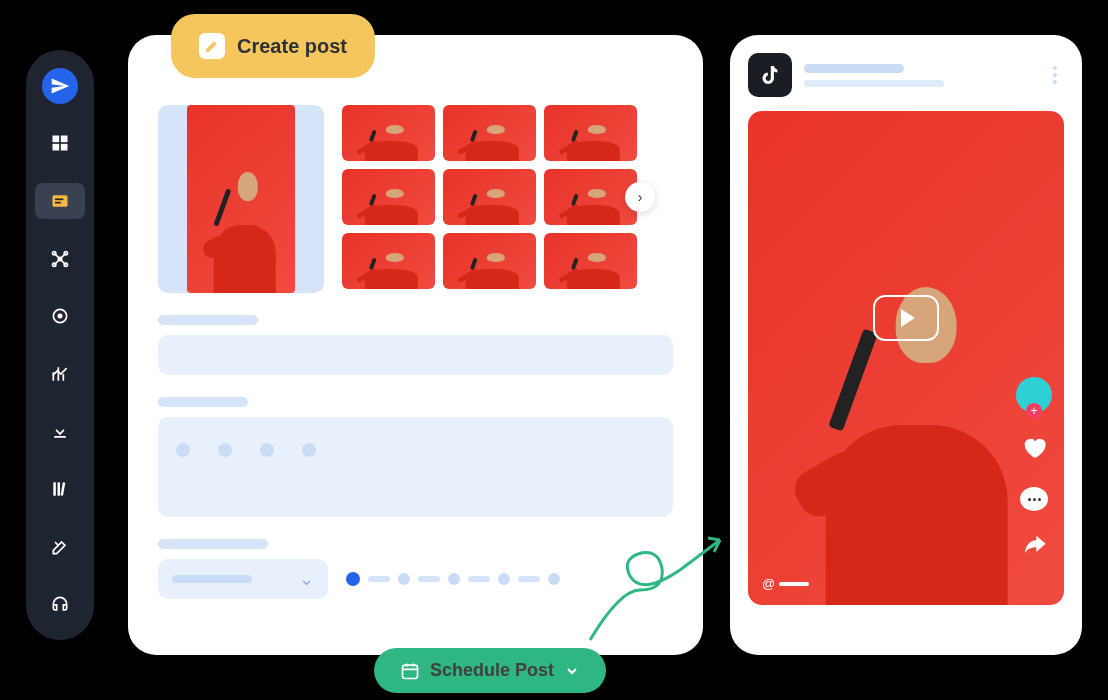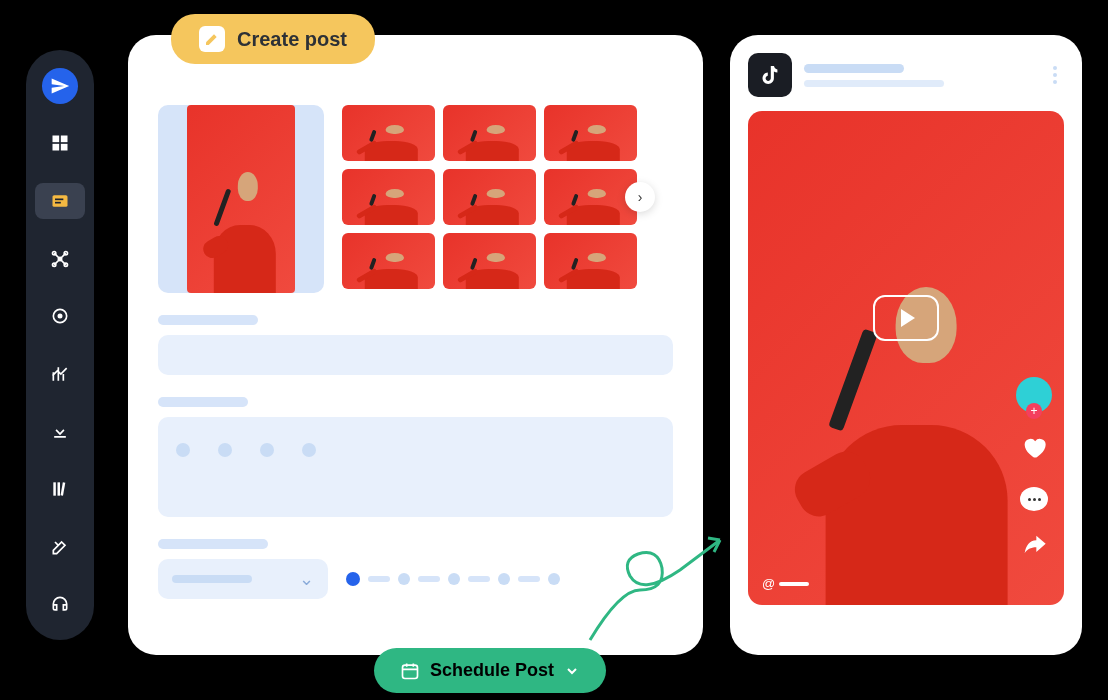--- a/index.html
+++ b/index.html
@@ -4,21 +4,21 @@
 <style>
 * { box-sizing: border-box; margin: 0; padding: 0; }
 body { font-family: -apple-system, BlinkMacSystemFont, 'Segoe UI', sans-serif; background: #000; width: 1108px; height: 700px; overflow: hidden; position: relative; }
 
 .sidebar { position: absolute; left: 26px; top: 50px; width: 68px; height: 590px; background: #1f2530; border-radius: 34px; display: flex; flex-direction: column; align-items: center; padding: 18px 0; gap: 22px; }
 .sidebar-item { width: 36px; height: 36px; display: flex; align-items: center; justify-content: center; cursor: pointer; color: #fff; }
 .sidebar-item.send { background: #2563eb; border-radius: 50%; }
 .sidebar-item.active { background: #3a4150; border-radius: 8px; color: #f5b942; width: 50px; }
 .icon { width: 20px; height: 20px; }
 
-.create-tag { position: absolute; left: 171px; top: 14px; background: #f5c65d; border-radius: 24px; padding: 12px 28px; display: flex; align-items: center; gap: 12px; z-index: 5; }
+.create-tag { position: absolute; left: 171px; top: 14px; background: #f5c65d; border-radius: 24px; padding: 19px 28px; display: flex; align-items: center; gap: 12px; z-index: 5; }
 .create-tag .box { width: 26px; height: 26px; background: #fff; border-radius: 6px; display: flex; align-items: center; justify-content: center; }
 .create-tag span { font-size: 20px; font-weight: 700; color: #2d3136; }
 
 .editor-panel { position: absolute; left: 128px; top: 35px; width: 575px; height: 620px; background: #fff; border-radius: 28px; padding: 70px 30px 30px 30px; }
 
 .media-row { display: flex; gap: 18px; align-items: flex-start; }
 .feature-tile { width: 166px; height: 188px; background: #d6e4f9; border-radius: 10px; display: flex; align-items: center; justify-content: center; }
 .feature-img { width: 108px; height: 188px; background: linear-gradient(135deg, #e8332a 0%, #f04a3e 100%); border-radius: 4px; position: relative; overflow: hidden; }
 
 .thumb-grid { display: grid; grid-template-columns: repeat(3, 93px); grid-template-rows: repeat(3, 56px); gap: 8px; position: relative; }
@@ -32,21 +32,21 @@
 
 .bottom-row { display: flex; gap: 18px; align-items: center; margin-top: 10px; }
 .select-stub { width: 170px; height: 40px; background: #e8f0fc; border-radius: 10px; display: flex; align-items: center; justify-content: space-between; padding: 0 14px; }
 .select-stub::before { content: ""; width: 80px; height: 8px; background: #c9dcf5; border-radius: 4px; }
 .select-stub::after { content: "⌄"; color: #8aabda; font-size: 18px; }
 .stepper { display: flex; align-items: center; gap: 8px; }
 .step-dot { width: 12px; height: 12px; background: #c9dcf5; border-radius: 50%; }
 .step-dot.on { background: #2563eb; width: 14px; height: 14px; }
 .step-bar { width: 22px; height: 6px; background: #d6e4f9; border-radius: 3px; }
 
-.schedule-btn { position: absolute; left: 374px; top: 648px; background: #2fb783; border-radius: 26px; padding: 12px 26px; display: flex; align-items: center; gap: 10px; z-index: 5; color: #000000; font-weight: 600; font-size: 18px; cursor: pointer; }
+.schedule-btn { position: absolute; left: 374px; top: 648px; background: #2fb783; border-radius: 26px; padding: 12px 26px; display: flex; align-items: center; gap: 10px; z-index: 5; color: #404040; font-weight: 600; font-size: 18px; cursor: pointer; }
 
 .arrow-path { position: absolute; left: 570px; top: 520px; z-index: 4; pointer-events: none; }
 
 .preview-panel { position: absolute; left: 730px; top: 35px; width: 352px; height: 620px; background: #fff; border-radius: 28px; padding: 18px; }
 .preview-header { display: flex; align-items: center; gap: 12px; margin-bottom: 14px; }
 .tiktok-badge { width: 44px; height: 44px; background: #1a1d24; border-radius: 10px; display: flex; align-items: center; justify-content: center; }
 .header-lines { flex: 1; }
 .header-lines .l1 { width: 100px; height: 9px; background: #c9dcf5; border-radius: 5px; margin-bottom: 7px; }
 .header-lines .l2 { width: 140px; height: 7px; background: #e0ebfa; border-radius: 4px; }
 .kebab { width: 18px; display: flex; flex-direction: column; gap: 3px; align-items: center; cursor: pointer; }

